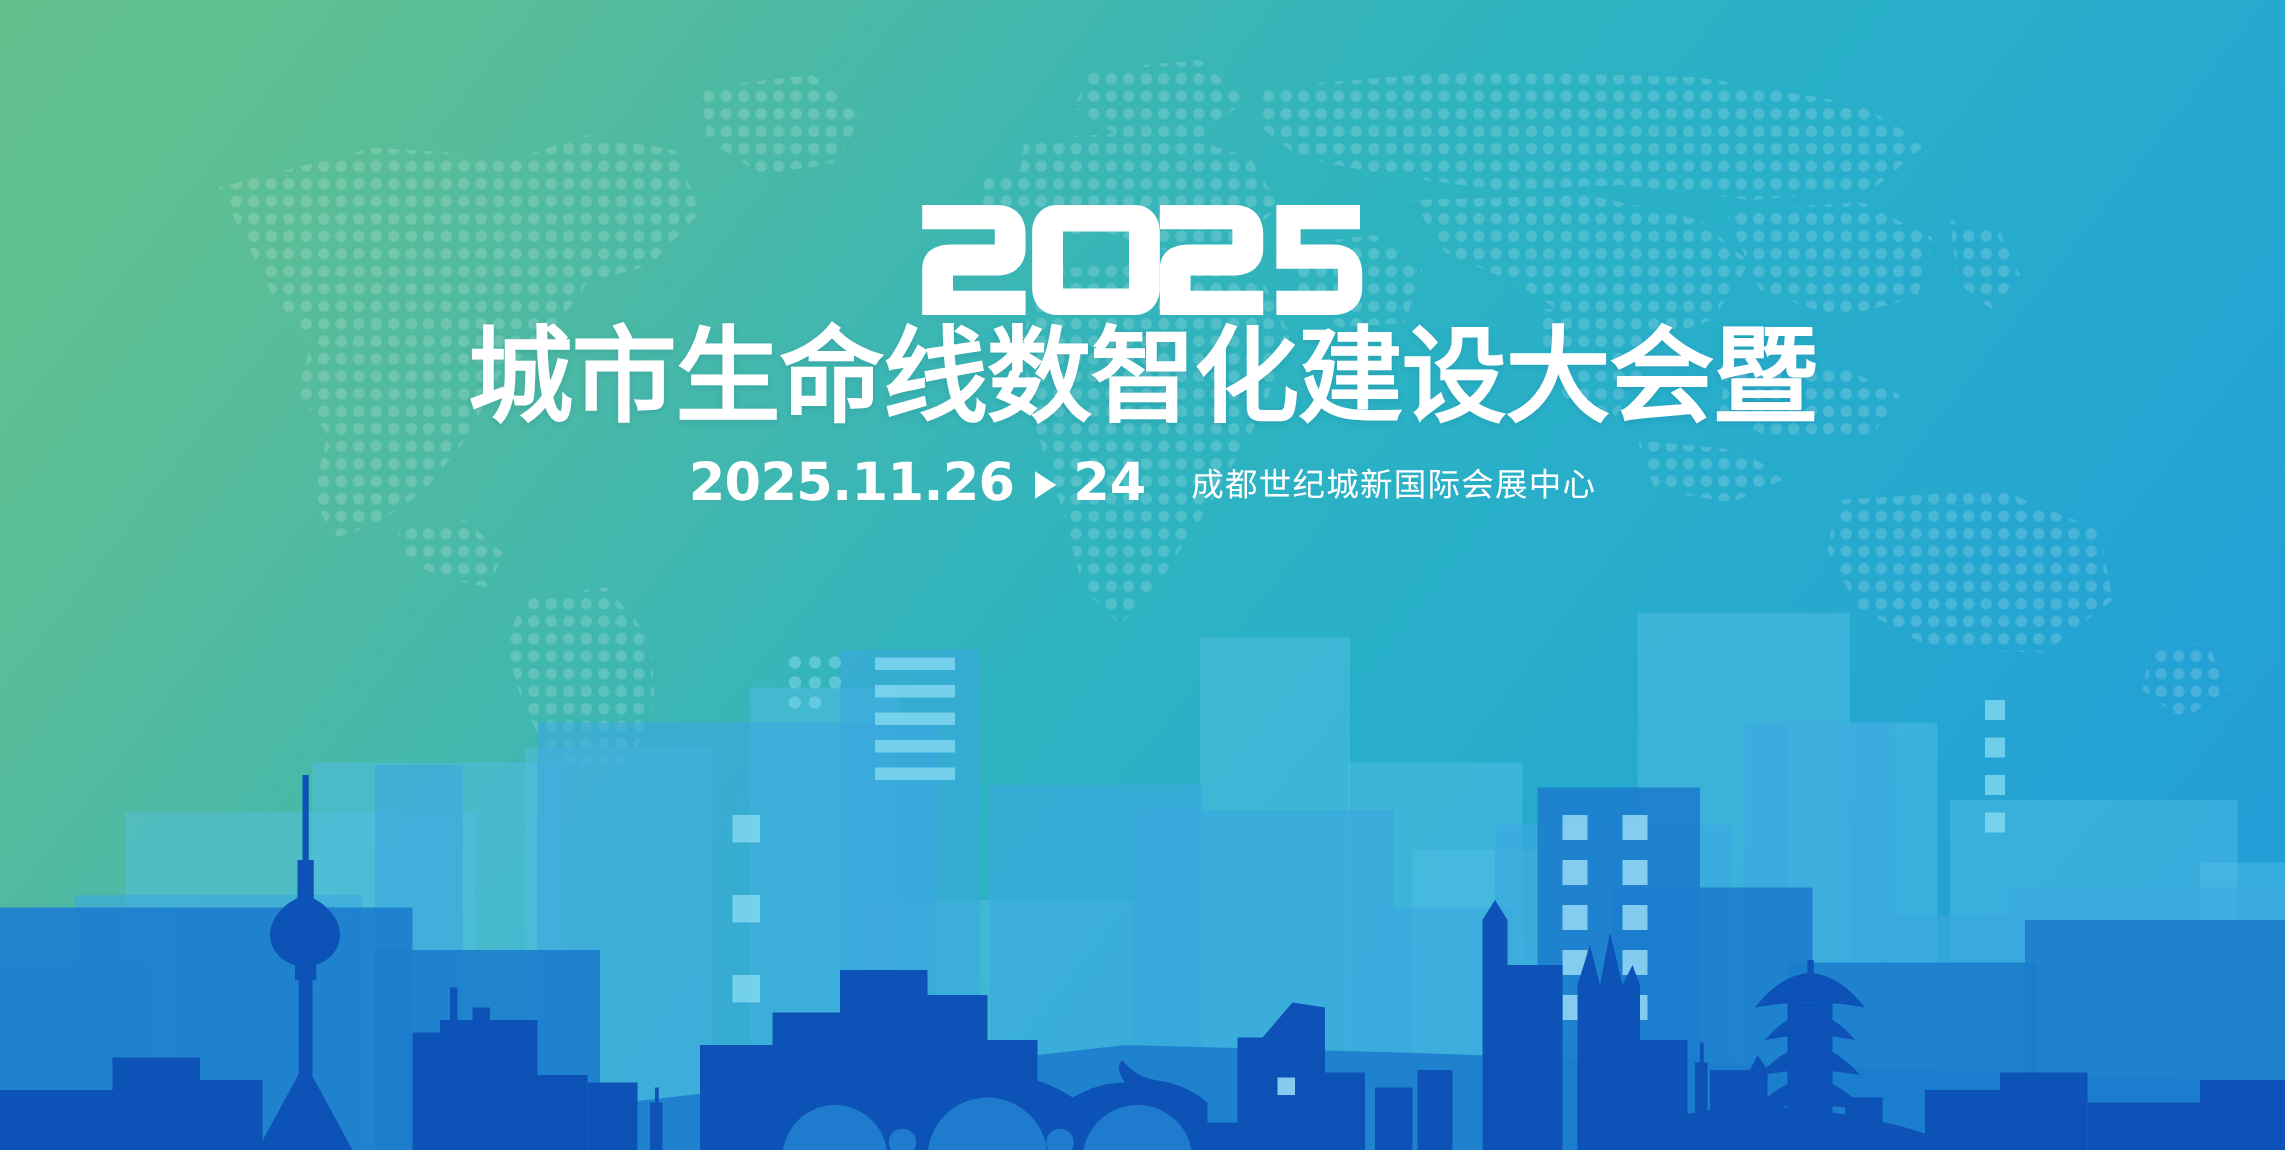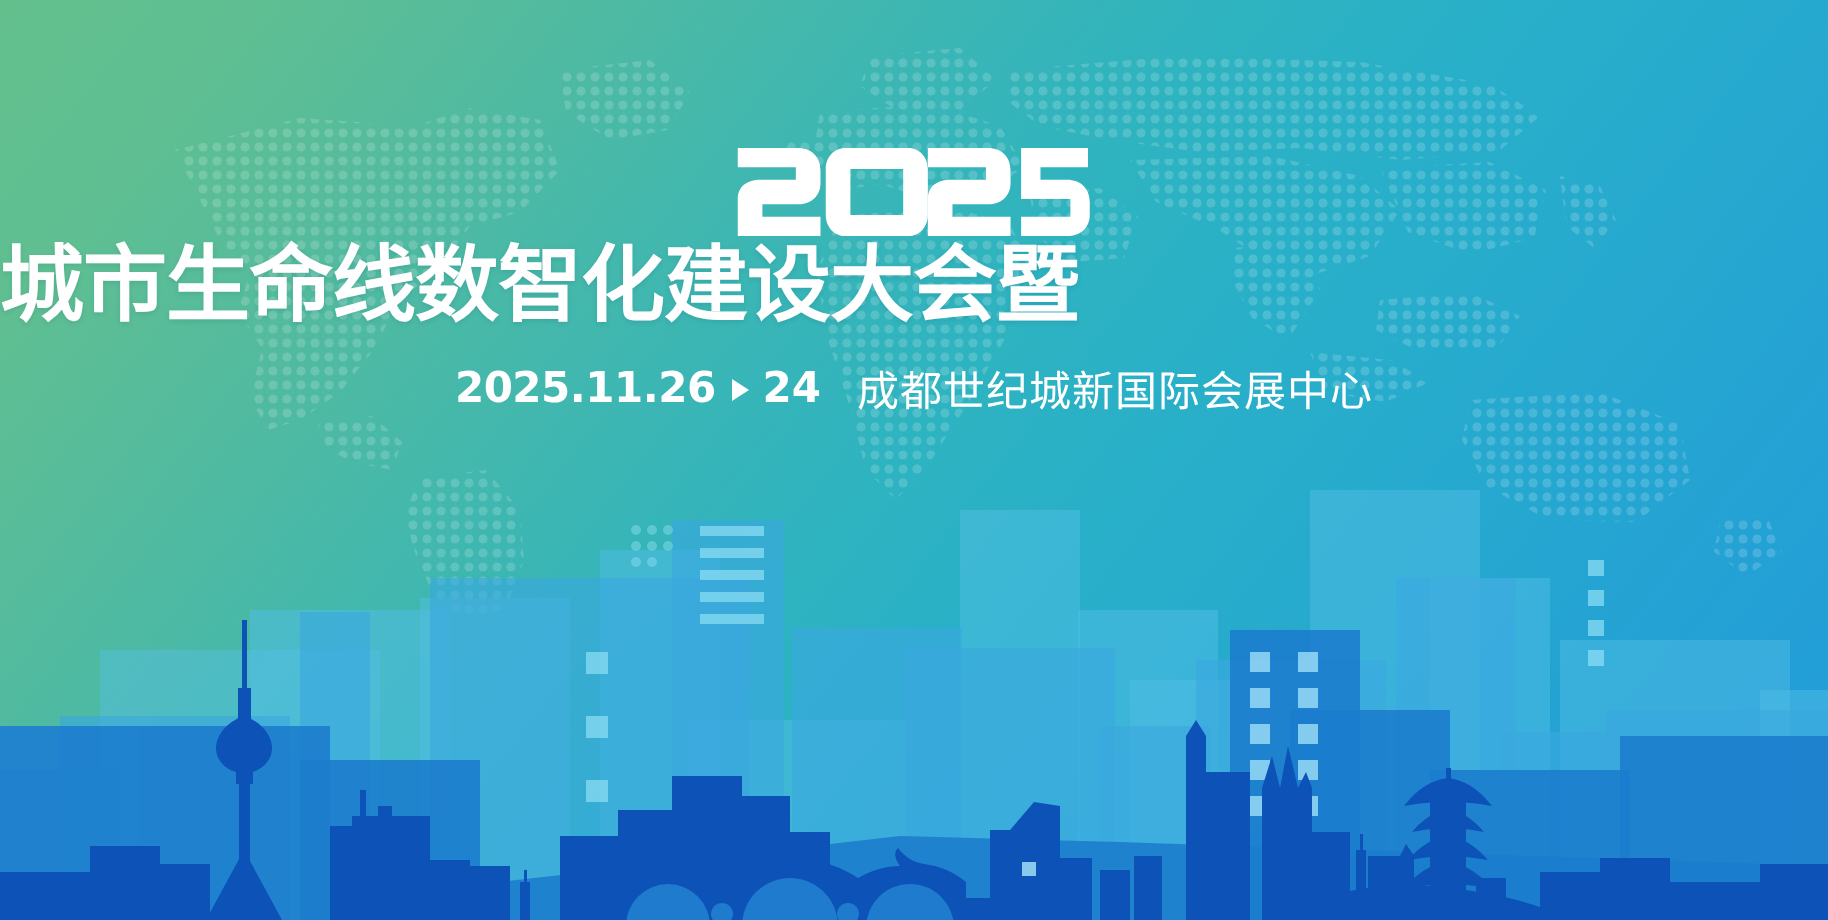--- a/index.html
+++ b/index.html
@@ -30,23 +30,23 @@
   #worldmap {
     position:absolute;
     left:0; top:0;
     width:1828px; height:620px;
     opacity:0.55;
   }
 
   
   #textblock {
     position:absolute;
-    left:0; top:0;
+    left:0; top:16px;
     width:1828px;
-    text-align:left;
+    text-align:center;
     z-index:6;
   }
 
   #year {
     margin-top:148px;
     height:88px;
     line-height:1;
     display:flex;
     justify-content:center;
     align-items:center;
@@ -59,21 +59,21 @@
     font-size:84px;
     line-height:1.04;
     letter-spacing:-1px;
     text-shadow:0 2px 5px rgba(10,70,90,0.13);
     white-space:nowrap;
   }
   #title1 { margin-top:6px; }
   #title2 { margin-top:-4px; }
 
   #meta {
-    margin-top:28px;
+    margin-top:16px;
     display:flex;
     justify-content:center;
     align-items:center;
     gap:0px;
     color:#ffffff;
     white-space:nowrap;
   }
   #date-text {
     font-size:42px;
     font-weight:bold;
@@ -89,21 +89,21 @@
     margin:0 14px 0 16px;
     position:relative;
     top:2px;
   }
   #date-end {
     font-size:42px;
     font-weight:bold;
     font-family:"DejaVu Sans",sans-serif;
   }
   #venue-text {
-    font-size:42px;
+    font-size:26px;
     font-weight:500;
     margin-left:36px;
     letter-spacing:1px;
   }
 
   
   .city {
     position:absolute;
     left:0; bottom:0;
     width:1828px;

